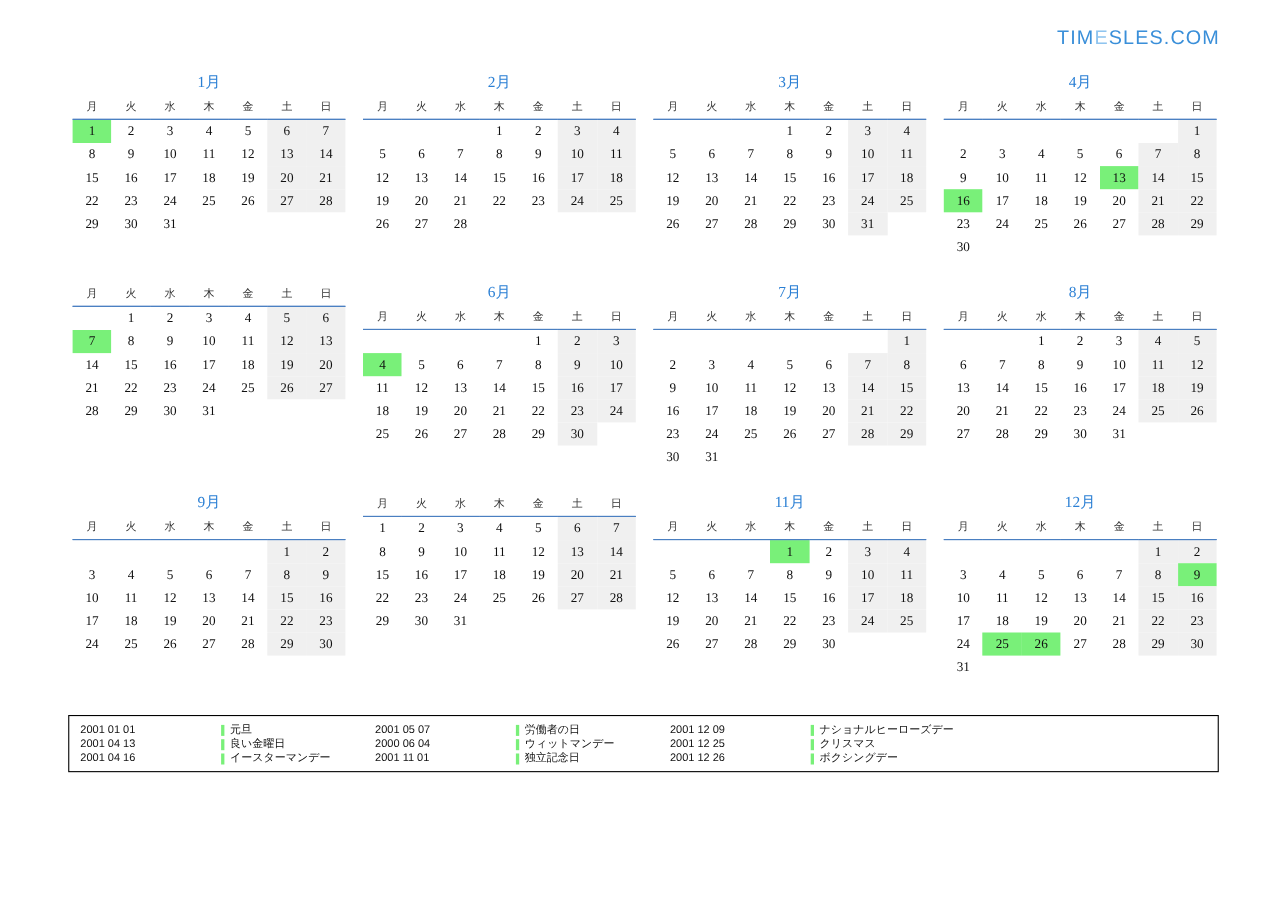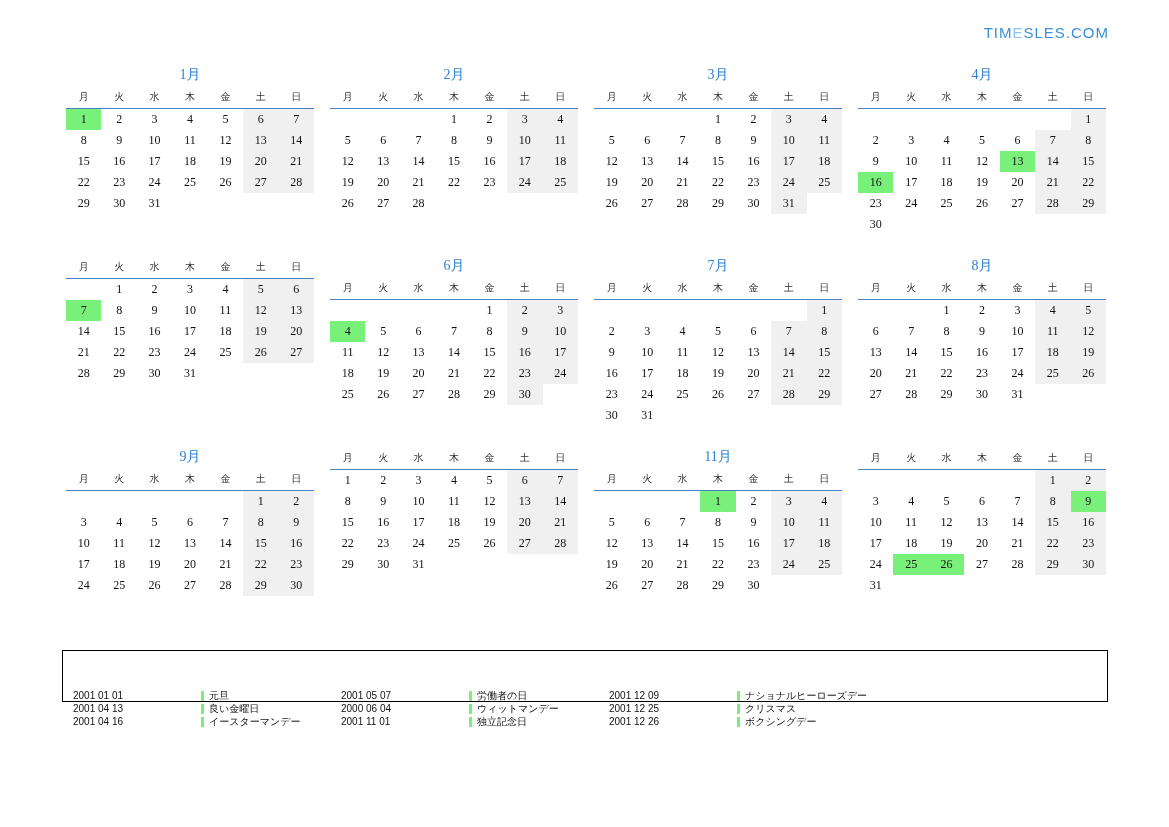--- a/index.html
+++ b/index.html
@@ -27,21 +27,21 @@
     color: #222222;
     letter-spacing: 0.5px;
     position: absolute;
     left: 0;
     top: 0;
   }
   .brand {
     position: absolute;
     right: 0;
     top: 8px;
-    font-size: 15px;
+    font-size: 18px;
     color: #3a8fd9;
     letter-spacing: 1px;
   }
   .brand .mid { color: #8fc4ef; }
 
   .calendar-grid {
     position: absolute;
     top: 66px;
     left: 58px;
     width: 1056px;
@@ -108,21 +108,20 @@
     display: flex;
     padding: 6px 0 0 10px;
     box-sizing: border-box;
   }
   .legend-col.dates { flex: 0 0 128px; }
   .legend-col.names { flex: 0 0 140px; }
   .legend-list {
     font-size: 10px;
     line-height: 13px;
     color: #111111;
-    margin-top: 32px;
   }
   .legend-list .row {
     white-space: nowrap;
     display: flex;
     align-items: center;
   }
   .legend-list .bar {
     display: inline-block;
     width: 3px;
     height: 10px;
@@ -1640,20 +1639,21 @@
               <span class="cell"></span>
             </td>
             <td>
               <span class="cell"></span>
             </td>
           </tr>
         </tbody>
       </table>
     </div>
     <div class="month">
+      <div class="month-name">12月</div>
       <table class="cal">
         <thead>
           <tr>
             <th>月</th>
             <th>火</th>
             <th>水</th>
             <th>木</th>
             <th>金</th>
             <th>土</th>
             <th>日</th>

